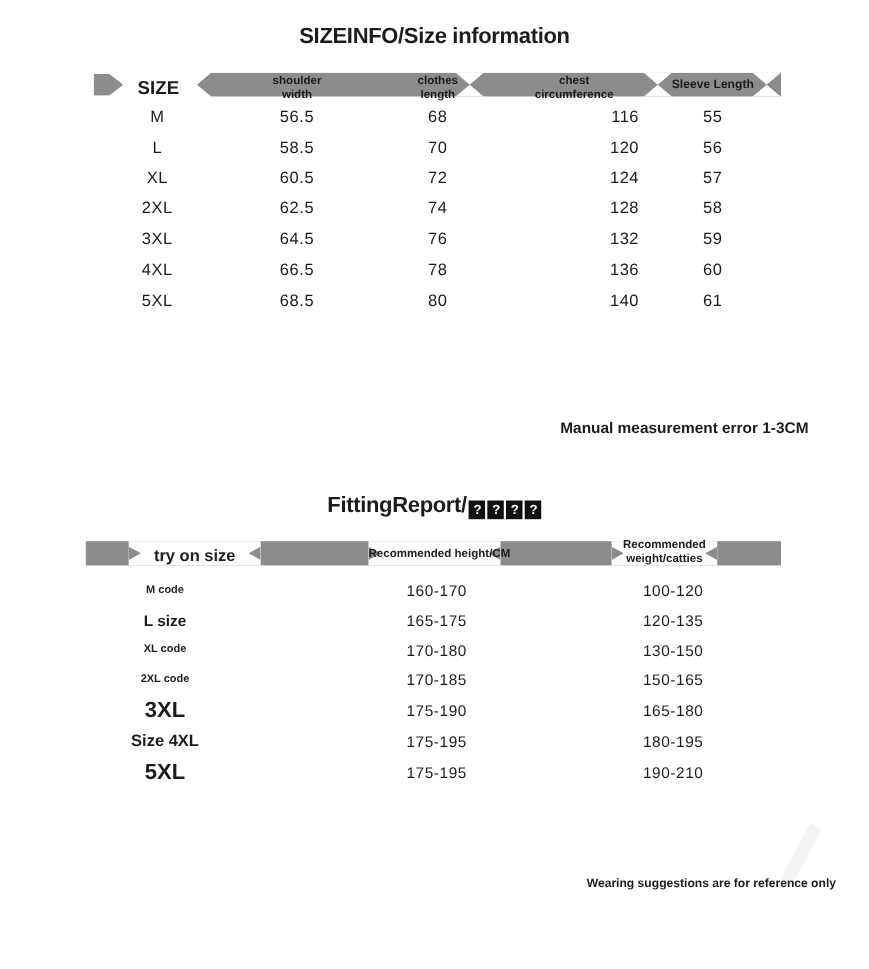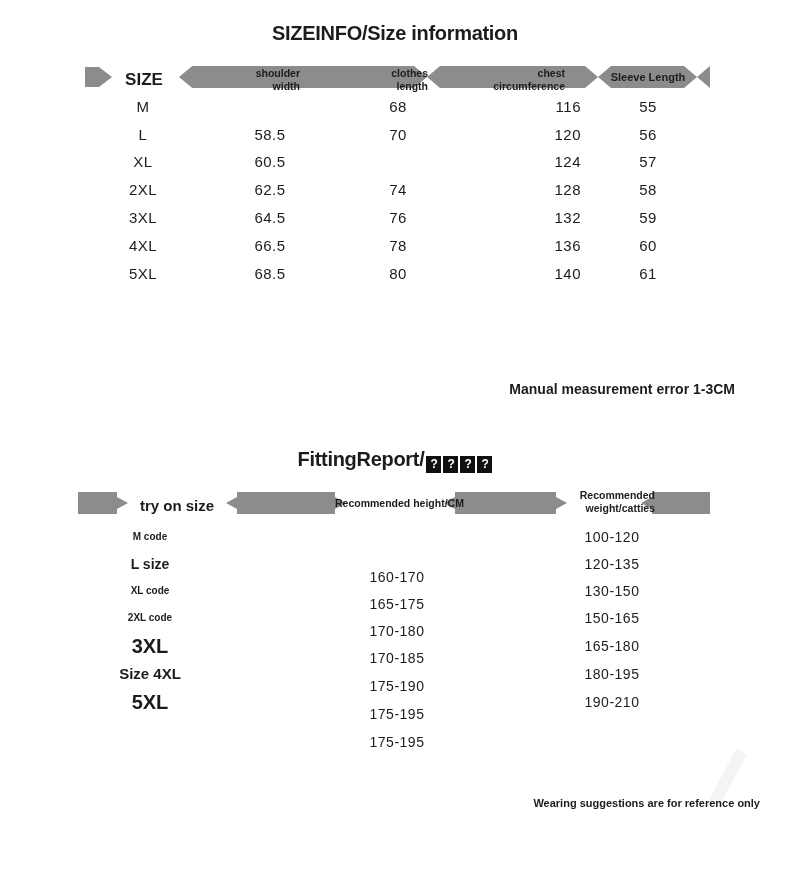--- a/index.html
+++ b/index.html
@@ -28,29 +28,29 @@
     clip-path:polygon(0 0,100% 0,50% 100%); }
   .notch-b { position:absolute; width:26px; height:11px; background:#fff;
     clip-path:polygon(50% 0,0 100%,100% 100%); }
   .gap { position:absolute; top:492px; height:22px; background:#fff; }
   .tip-r { position:absolute; width:11px; height:12px; background:var(--band,#8c8c8c);
     clip-path:polygon(0 0,100% 50%,0 100%); }
   .tip-l { position:absolute; width:11px; height:12px; background:var(--band,#8c8c8c);
     clip-path:polygon(100% 0,0 50%,100% 100%); }
   
   .hlbl { position:absolute; text-align:center; font-weight:700; }
-  .h-small { font-size:10.5px; line-height:12.5px;text-align:right; }
+  .h-small { font-size:10.5px; line-height:12.5px; }
   .h-one { line-height:22px; white-space:nowrap; font-size:11px; }
   .h-size { font-size:17px; line-height:20px; }
   .h-try { font-size:15px; line-height:20px; }
   
   .row { position:absolute; left:0; width:790px; height:28px; line-height:28px; }
   .c { position:absolute; width:120px; text-align:center; font-size:15px; letter-spacing:0.5px; }
   .t1c0{left:83px;}  .t1c1{left:210px;} .t1c2{left:338px;} .t1c3{left:461px;text-align:right;} .t1c4{left:588px;}
-  .t2c0{left:90px;}  .t2c1{left:337px;margin-top:40px;} .t2c2{left:552px;}
+  .t2c0{left:90px;}  .t2c1{left:337px;} .t2c2{left:552px;}
   .t2v { font-size:14px; }
   .lb { font-size:10px; font-weight:700; letter-spacing:0; }
   .lb-md { font-size:14px; }
   .lb-lg { font-size:15px; }
   .lb-xl { font-size:20px; }
   .note { position:absolute; font-weight:700; white-space:nowrap; }
   .note1 { top:381px; right:55px; font-size:14px; }
   .note2 { top:797px; right:30px; font-size:11px; }
   .tofu {
     display:inline-block; width:15px; height:17px; margin-left:2px;
@@ -79,34 +79,36 @@
   <div class="notch-b" style="left:684px;top:77px"></div>
 
   <div class="hlbl h-size" style="left:111px;top:70px;width:66px">SIZE</div>
   <div class="hlbl h-small" style="left:240px;top:67px;width:60px">shoulder width</div>
   <div class="hlbl h-small" style="left:368px;top:67px;width:60px">clothes length</div>
   <div class="hlbl h-small" style="left:479px;top:67px;width:86px">chest circumference</div>
   <div class="hlbl h-one" style="left:600px;top:66px;width:96px">Sleeve Length</div>
 
   <div class="row" style="top:93px">
     <span class="c t1c0">M</span>
+    <span class="c t1c1">56.5</span>
     <span class="c t1c2">68</span>
     <span class="c t1c3">116</span>
     <span class="c t1c4">55</span>
   </div>
   <div class="row" style="top:121px">
     <span class="c t1c0">L</span>
     <span class="c t1c1">58.5</span>
     <span class="c t1c2">70</span>
     <span class="c t1c3">120</span>
     <span class="c t1c4">56</span>
   </div>
   <div class="row" style="top:148px">
     <span class="c t1c0">XL</span>
     <span class="c t1c1">60.5</span>
+    <span class="c t1c2">72</span>
     <span class="c t1c3">124</span>
     <span class="c t1c4">57</span>
   </div>
   <div class="row" style="top:176px">
     <span class="c t1c0">2XL</span>
     <span class="c t1c1">62.5</span>
     <span class="c t1c2">74</span>
     <span class="c t1c3">128</span>
     <span class="c t1c4">58</span>
   </div>

